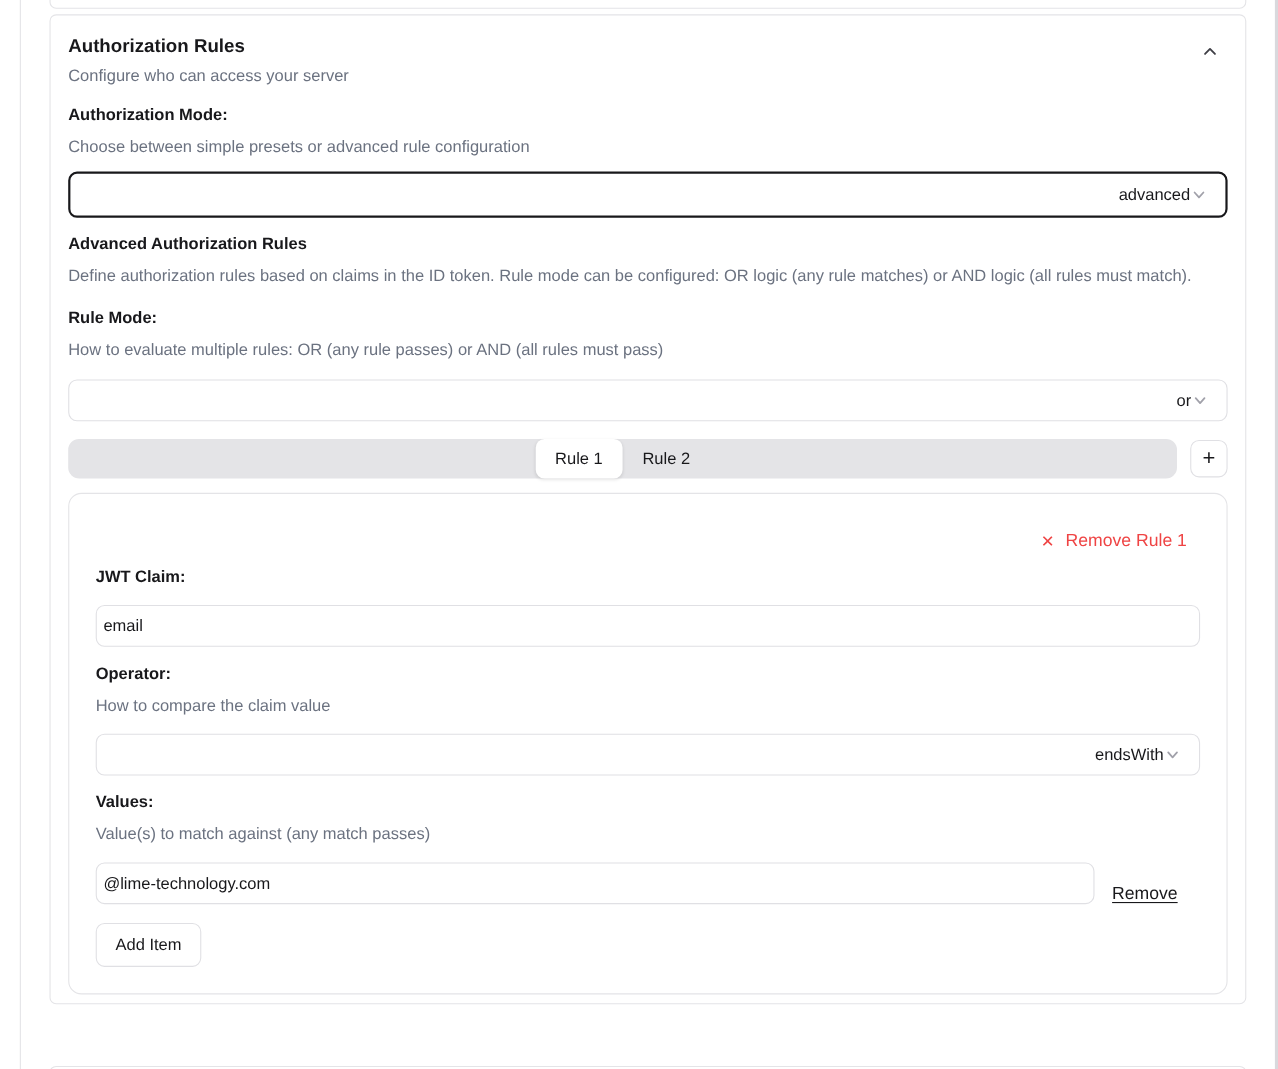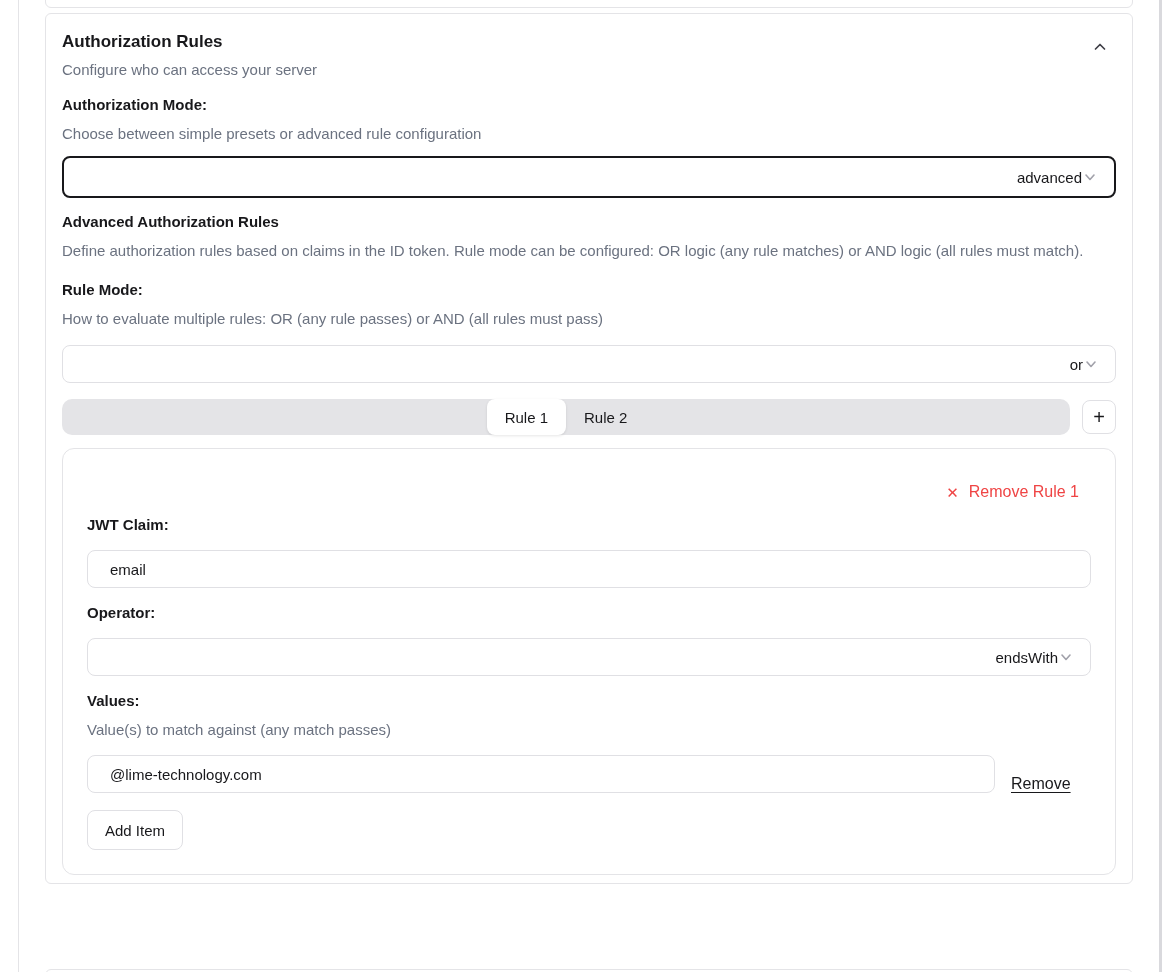--- a/index.html
+++ b/index.html
@@ -96,21 +96,21 @@
     display: flex; align-items: center; gap: 10px;
     background: transparent; border: none; cursor: pointer;
     font-family: inherit; font-size: 16px; font-weight: 500; color: #ef4444;
     padding: 0 12px 0 0;
   }
   .remove-rule-btn .x-glyph { font-size: 15px; line-height: 1; color: #ef4444; }
   .text-input {
     margin-top: 15px;
     width: 100%; height: 38px;
     border: 1px solid #e0e0e4; border-radius: 8px;
-    padding: 0 22px;
+    padding: 0 6px;
     font-family: inherit; font-size: 15px; color: #18181b;
     background: #fff; outline: none;
   }
   .rule-select { margin-top: 15px; }
   .value-row { margin-top: 15px; display: flex; align-items: flex-end; gap: 16px; }
   .value-row .text-input { margin-top: 0; width: 908px; flex: 0 0 auto; }
   .remove-link {
     font-size: 16px; font-weight: 500; color: #18181b;
     text-decoration: underline; text-underline-offset: 3px;
     cursor: pointer;
@@ -183,20 +183,21 @@
       <button class="remove-rule-btn">
         <span class="x-glyph">✕</span>
         <span>Remove Rule 1</span>
       </button>
     </div>
 
     <div class="field-label mt14">JWT Claim:</div>
     <input class="text-input" type="text" value="email" style="">
 
     <div class="field-label">Operator:</div>
+    <p class="desc field-desc">How to compare the claim value</p>
     <div class="select rule-select" role="combobox">
       <span>endsWith</span>
       <svg class="chev" width="16" height="16" viewBox="0 0 16 16" fill="none">
         <polyline points="4,6 8,10.5 12,6" stroke="#a1a1aa" stroke-width="1.6" stroke-linecap="round" stroke-linejoin="round"></polyline>
       </svg>
     </div>
 
     <div class="field-label">Values:</div>
     <p class="desc field-desc">Value(s) to match against (any match passes)</p>
 

